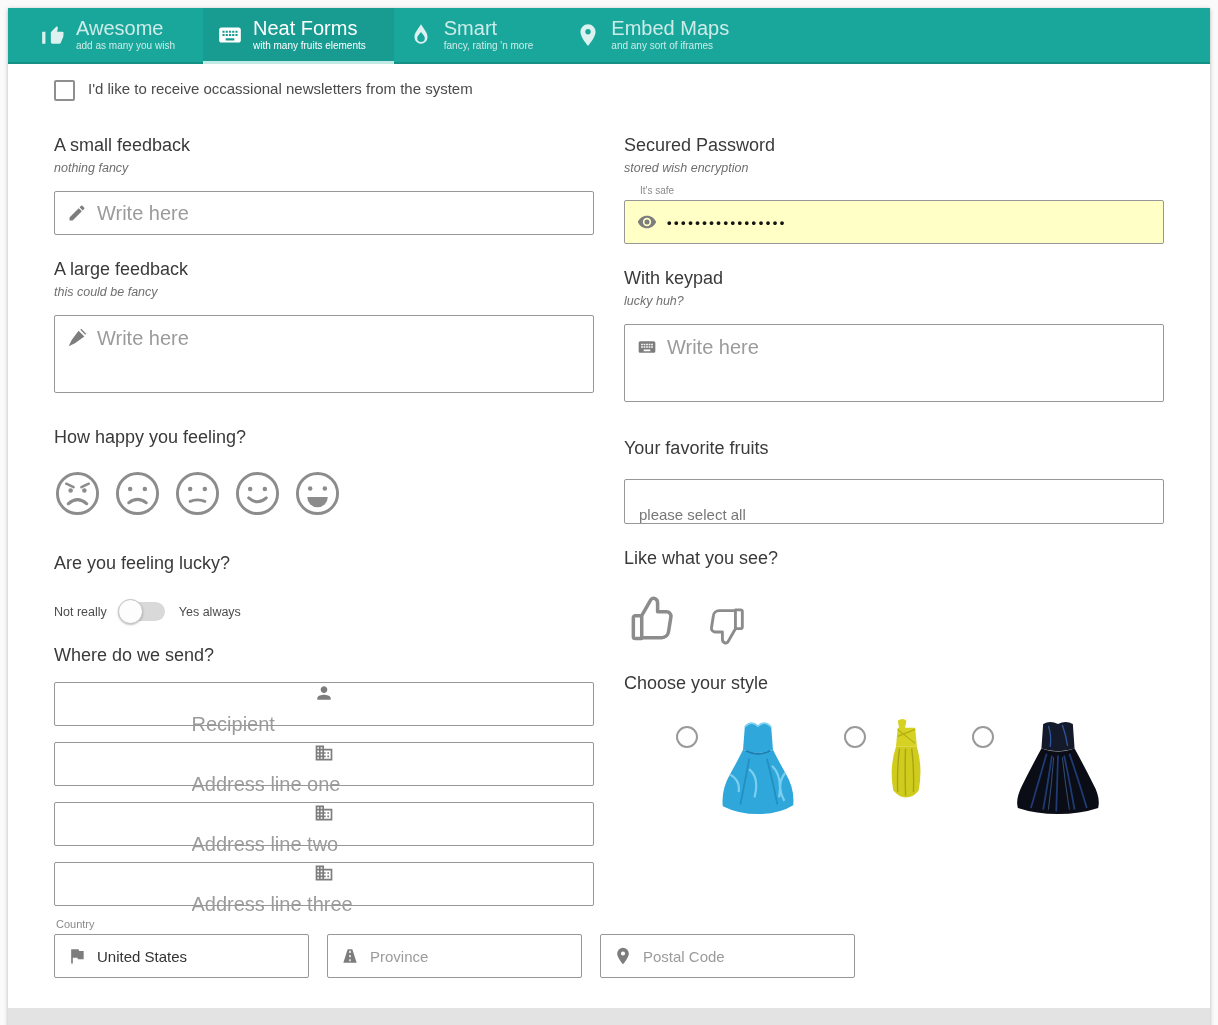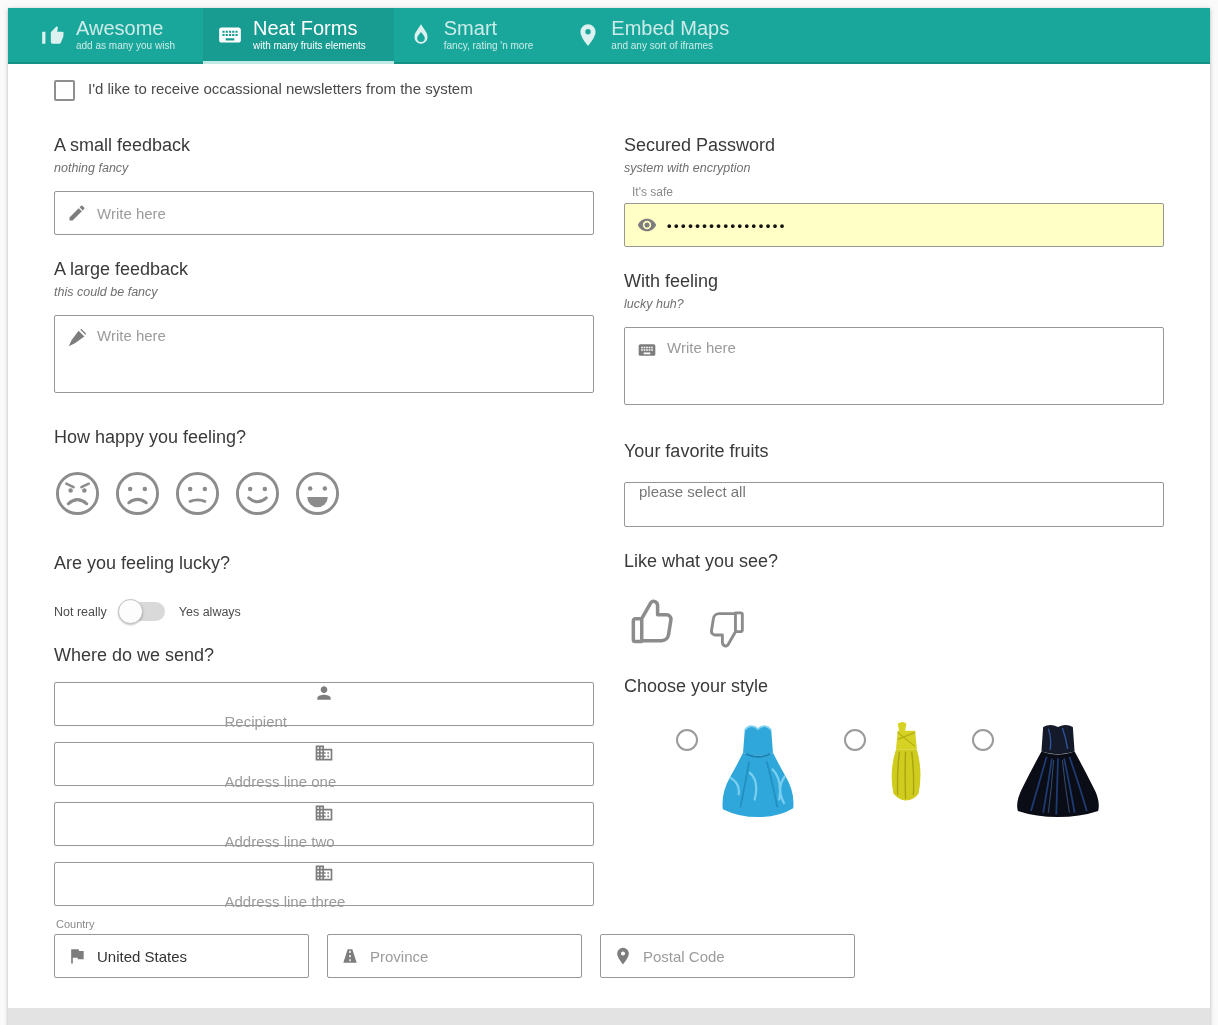--- a/index.html
+++ b/index.html
@@ -48,34 +48,34 @@
   section { margin-top: 24px; }
   .sec-title { font-size: 18px; font-weight: 400; color: #3a3a3a; }
   .sec-sub { font-size: 12.5px; font-style: italic; color: #6f6f6f; margin-top: 5px; }
 
   .field {
     display: flex; align-items: center; gap: 10px;
     border: 1px solid #979797; border-radius: 2px; background: #fff;
     height: 44px; padding: 0 12px; margin-top: 16px;
   }
   .field input {
-    border: none; outline: none; flex: 1; font-size: 15px; color: #4d7c0f;
+    border: none; outline: none; flex: 1; font-size: 20px; color: #4d7c0f;
     font-family: inherit; background: transparent; min-width: 0;
   }
   .field input::placeholder { color: #9b9b9b; opacity: 1; }
   .f-icon { width: 20px; height: 20px; display: inline-flex; flex: 0 0 auto; }
   .f-icon svg { width: 20px; height: 20px; fill: #7d7d7d; }
 
   .field.area { height: 78px; align-items: flex-start; padding-top: 10px; }
   .field.area .f-icon { margin-top: 2px; }
   .field.area input { align-self: flex-start; margin-top: 1px; }
 
   .field.password { background: #ffffc6; }
   .dots { font-size: 13px; font-weight: 700; letter-spacing: 2.5px; color: #141414; }
-  .hint { font-size: 12px; color: #8a8a8a; margin: 10px 0 -12px 8px; }
+  .hint { font-size: 10px; color: #8a8a8a; margin: 10px 0 -12px 16px; }
 
   
   .toggle-row { display: flex; align-items: center; margin-top: 28px; gap: 14px; }
   .toggle-label { font-size: 12.5px; color: #4c4c4c; }
   .toggle {
     width: 44px; height: 19px; background: #d9d9d9; border-radius: 10px;
     position: relative; cursor: pointer; flex: 0 0 auto;
   }
   .toggle .knob {
     position: absolute; left: -3px; top: -3px; width: 25px; height: 25px;
@@ -91,21 +91,21 @@
   
   .addr-list .field { margin-top: 16px; flex-direction: column; }
   .country-label { font-size: 11px; color: #8a8a8a; margin: 12px 0 -12px 2px; }
   .country-row { display: flex; gap: 18px; }
   .country-row .field { flex: 1; }
   .country-row .field input { font-size: 15px; color: #333; }
 
   
   .select-box {
     border: 1px solid #979797; border-radius: 2px; height: 45px;
-    display: flex; align-items: flex-start; padding: 0 14px; margin-top: 20px;
+    display: flex; align-items: flex-end; padding: 0 14px; margin-top: 20px;
     cursor: pointer; background: #fff;
   }
   .select-box .sel-text { font-size: 15px; color: #777; }
 
   
   .like-row { display: flex; align-items: flex-start; gap: 24px; margin-top: 22px; }
   .thumb { cursor: pointer; display: inline-flex; }
   .thumb.up svg { width: 56px; height: 56px; }
   .thumb.down { margin-top: 12px; }
   .thumb.down svg { width: 46px; height: 46px; }
@@ -336,34 +336,34 @@
                 <input type="text" placeholder="Postal Code" style="">
               </label>
             </div>
           </section>
         </div>
 
         <div class="col">
 
           <section>
             <h2 class="sec-title">Secured Password</h2>
-            <div class="sec-sub">system with encryption</div>
+            <div class="sec-sub">stored wish encryption</div>
             <div class="hint">It's safe</div>
             <label class="field password">
               <span class="f-icon">
                 <svg viewBox="0 0 24 24">
                     <path d="M12 4.5C7 4.5 2.7 7.6 1 12c1.7 4.4 6 7.5 11 7.5s9.3-3.1 11-7.5c-1.7-4.4-6-7.5-11-7.5zM12 17a5 5 0 1 1 0-10 5 5 0 0 1 0 10zm0-8a3 3 0 1 0 0 6 3 3 0 0 0 0-6z"></path>
                   </svg>
               </span>
               <span class="dots">•••••••••••••••••</span>
             </label>
           </section>
 
           <section>
-            <h2 class="sec-title">With feeling</h2>
+            <h2 class="sec-title">With keypad</h2>
             <div class="sec-sub">lucky huh?</div>
             <label class="field area">
               <span class="f-icon">
                 <svg viewBox="0 0 24 24">
                     <path d="M20 5H4c-1.1 0-2 .9-2 2v10c0 1.1.9 2 2 2h16c1.1 0 2-.9 2-2V7c0-1.1-.9-2-2-2zm-9 3h2v2h-2V8zm0 3h2v2h-2v-2zM8 8h2v2H8V8zm0 3h2v2H8v-2zm-1 2H5v-2h2v2zm0-3H5V8h2v2zm9 7H8v-2h8v2zm0-4h-2v-2h2v2zm0-3h-2V8h2v2zm3 3h-2v-2h2v2zm0-3h-2V8h2v2z"></path>
                   </svg>
               </span>
               <input type="text" placeholder="Write here" style="">
             </label>
           </section>

